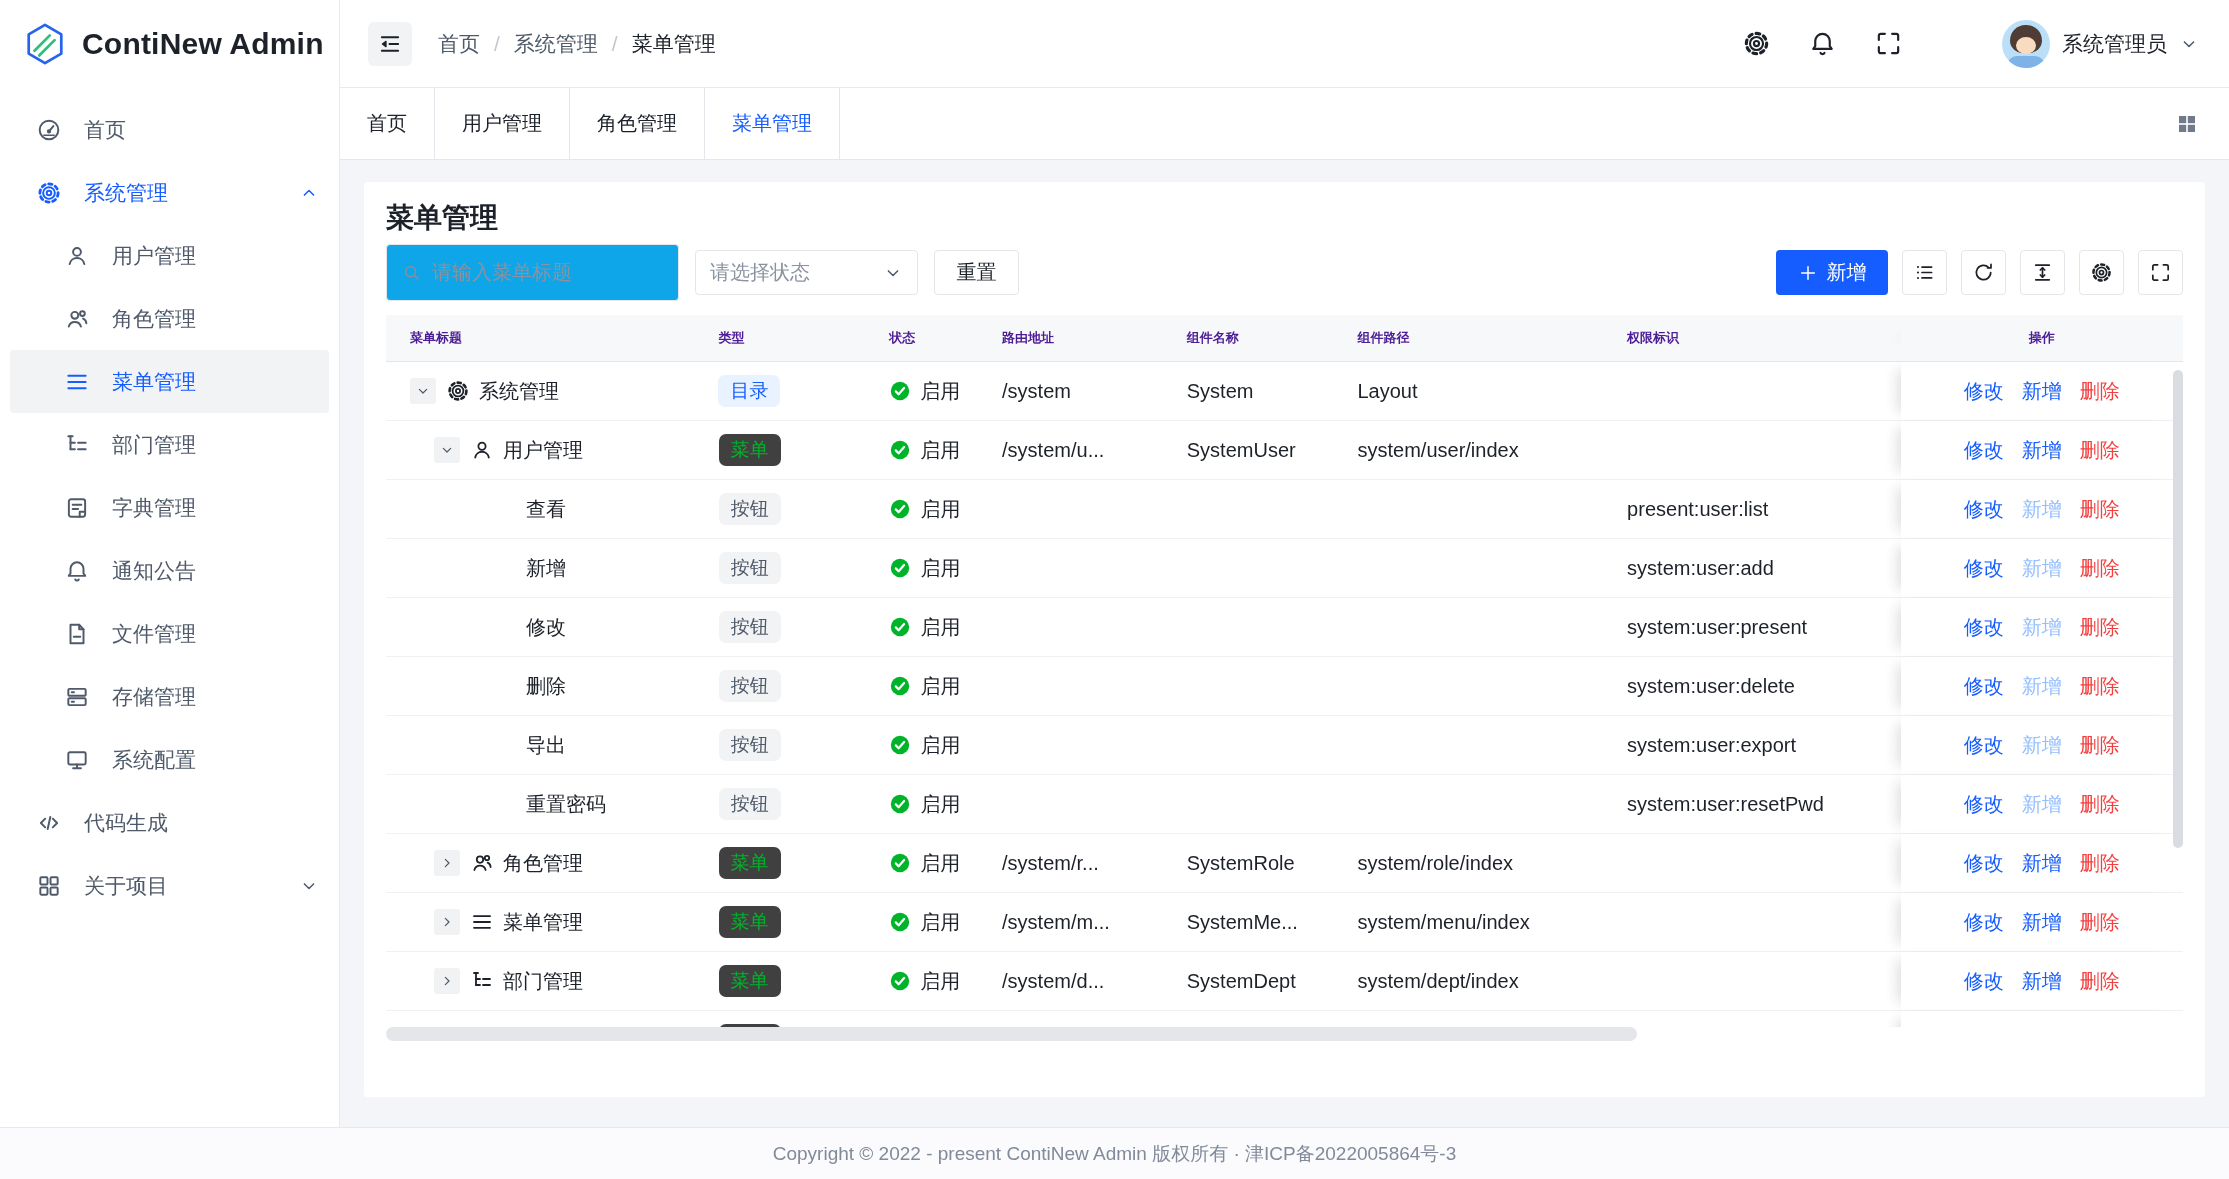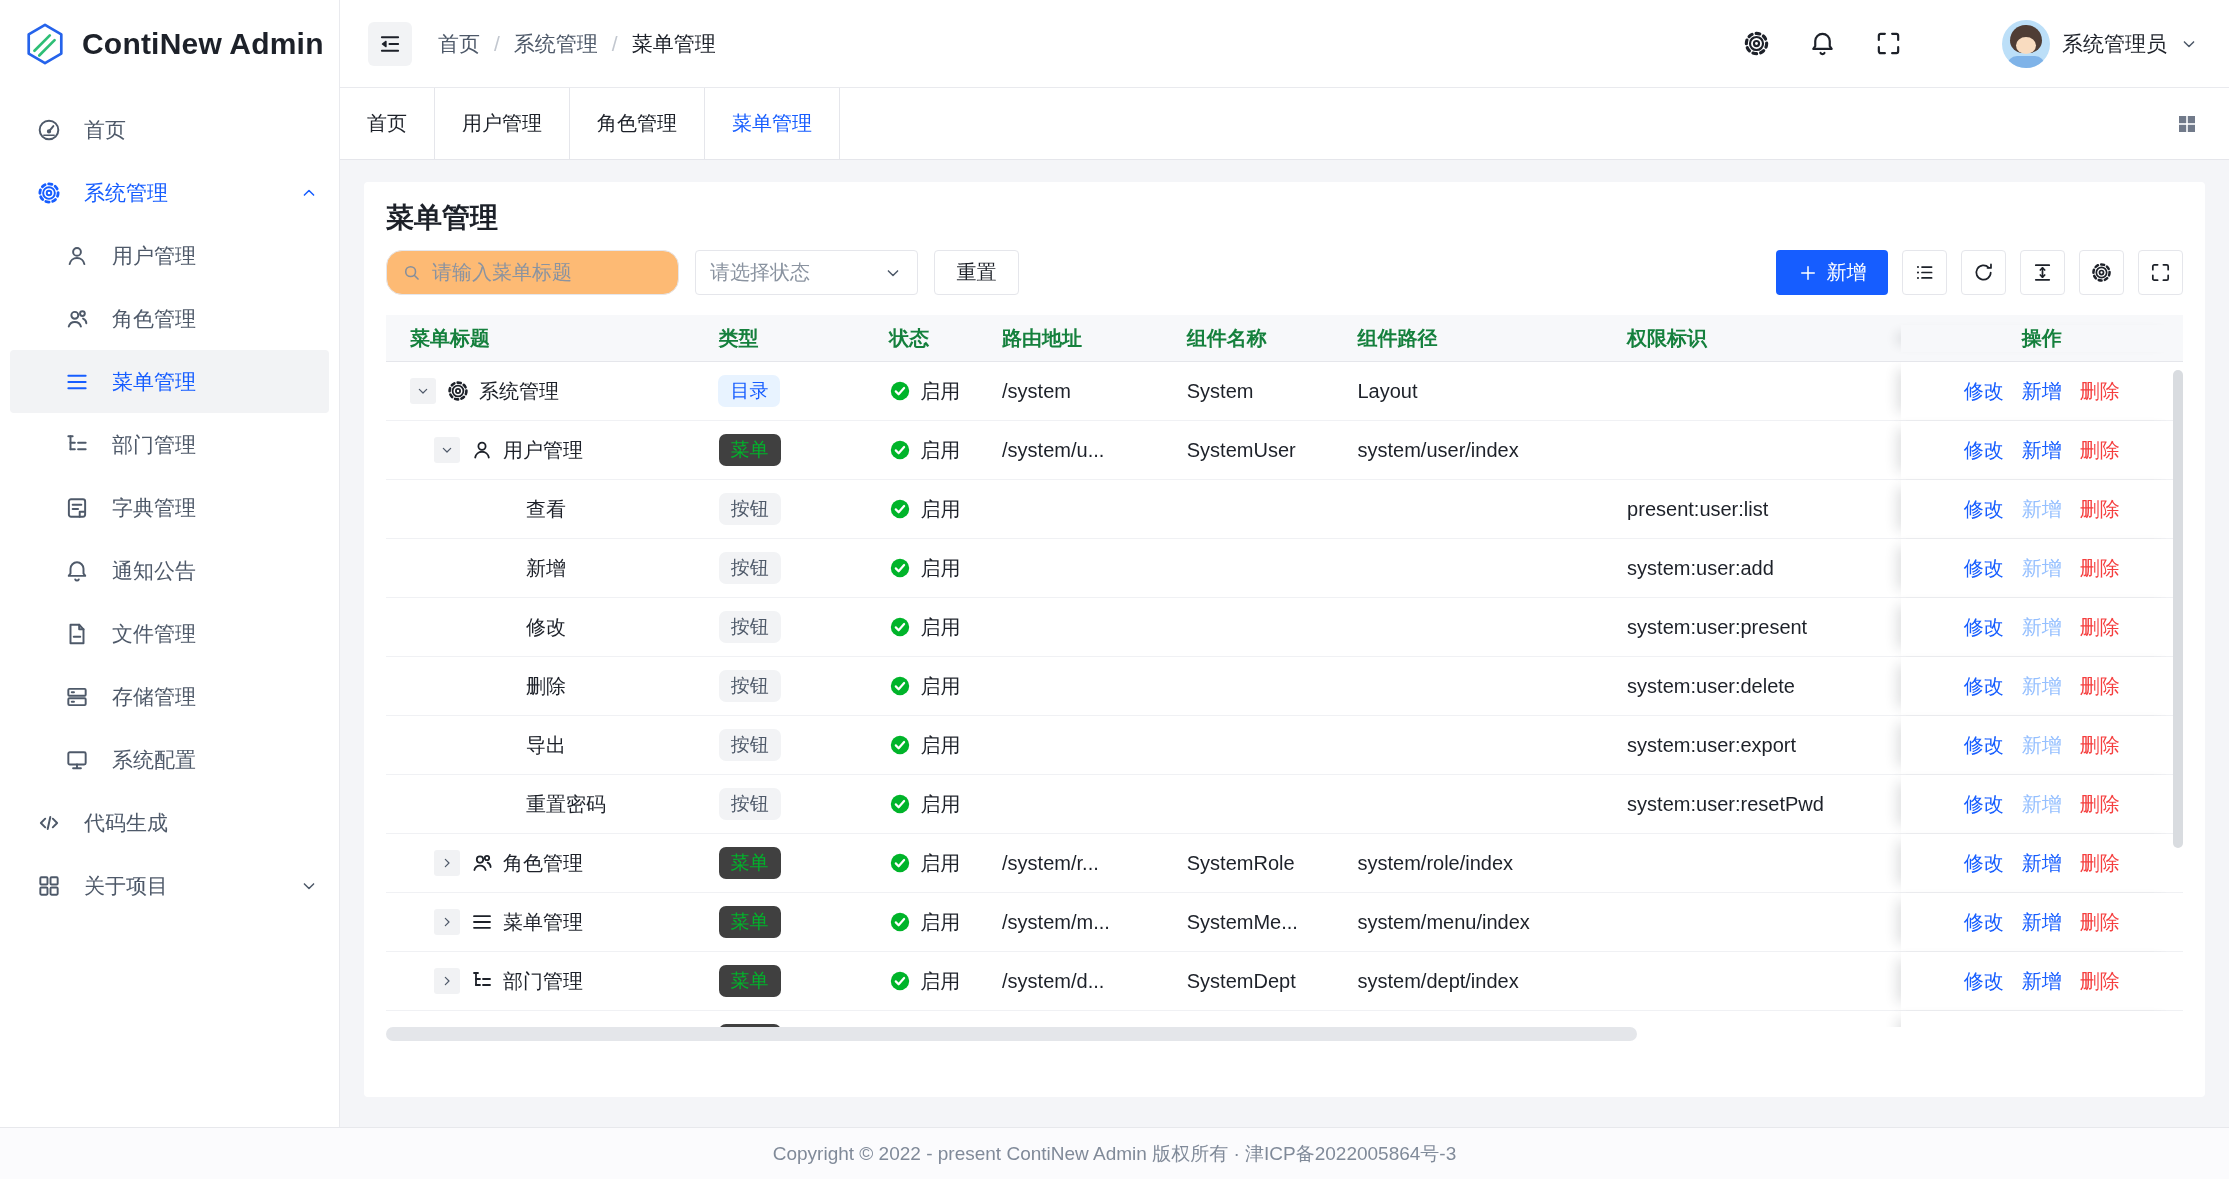--- a/index.html
+++ b/index.html
@@ -53,37 +53,37 @@
   .tab-actions { margin-left:auto; margin-right:24px; display:flex; align-items:center; }
   .tab-actions .btn { border:none; background:transparent; cursor:pointer; color:#717A8A; width:36px; height:36px; display:flex; align-items:center; justify-content:center; }
   .tab-actions svg { width:24px; height:24px; }
 
   
   .content { flex:1; background:#F4F5F8; padding:22px 24px 30px; min-height:0; }
   .card { background:#fff; border-radius:4px; height:915px; padding:16px 22px 0; }
   .page-title { font-size:28px; font-weight:600; line-height:40px; color:#1D2129; }
 
   .toolbar { margin-top:12px; height:45px; display:flex; align-items:center; gap:16px; }
-  .search-box { width:293px; height:45px; border:1px solid #E5E6EB; border-radius:16px; display:flex; align-items:center; gap:10px; padding:0 14px; background:#fdba74; }
+  .search-box { width:293px; height:57px; border:1px solid #E5E6EB; border-radius:4px; display:flex; align-items:center; gap:10px; padding:0 14px; background:#0ea5e9; }
   .search-box svg { width:21px; height:21px; color:#868F9C; flex:0 0 21px; }
   .search-box input { border:none; outline:none; font-size:20px; width:100%; font-family:inherit; color:#1D2129; background:transparent; }
   .search-box input::placeholder { color:#8A93A0; }
   .select-box { width:223px; height:45px; border:1px solid #E5E6EB; border-radius:4px; display:flex; align-items:center; padding:0 14px; background:#fff; cursor:pointer;text-align:right; }
   .select-box .val { font-size:20px; color:#8A93A0; }
   .select-box .chev { margin-left:auto; width:20px; height:20px; color:#4E5969; }
   .reset-btn { width:85px; height:45px; border:1px solid #E5E6EB; background:#fff; border-radius:4px; font-size:20px; color:#1D2129; cursor:pointer; font-family:inherit; }
   .toolbar-right { margin-left:auto; display:flex; align-items:center; gap:14px; }
   .add-btn { height:45px; width:112px; background:#165DFF; color:#fff; border:none; border-radius:4px; font-size:20px; display:flex; align-items:center; justify-content:center; gap:9px; cursor:pointer; font-family:inherit; }
   .add-btn svg { width:20px; height:20px; }
   .tool-icon-btn { width:45px; height:45px; border:1px solid #E5E6EB; background:#fff; border-radius:4px; display:flex; align-items:center; justify-content:center; color:#1D2129; cursor:pointer; }
   .tool-icon-btn svg { width:23px; height:23px; }
 
   
   .table { margin-top:20px; position:relative; }
-  .t-head { display:flex; height:47px; background:#F7F8FA; border-bottom:1px solid #E5E6EB; align-items:center; font-size:20px; font-weight:600; color:#15803d; }
+  .t-head { display:flex; height:47px; background:#F7F8FA; border-bottom:1px solid #E5E6EB; align-items:center; font-size:13px; font-weight:600; color:#4c1d95; }
   .t-cell { padding-left:24px; display:flex; align-items:center; min-width:0; overflow:hidden; white-space:nowrap; }
   .c0{width:309px;} .c1{width:171px;} .c2{width:113px;} .c3{width:185px;} .c4{width:171px;} .c5{width:270px;} .c6{width:298px;}
   .c7{width:283px; padding-left:0; justify-content:center; }
   .ops-fixed { position:relative; z-index:2; box-shadow:-12px 0 12px -8px rgba(29,33,41,.14); }
   .t-head .ops-fixed { background:#F7F8FA; }
   .t-body { height:665px; overflow:hidden; }
   .t-row { display:flex; height:59px; align-items:center; border-bottom:1px solid #F0F1F4; font-size:20px; background:#fff; }
   .t-row .ops-fixed { background:#fff; align-self:stretch; }
   .expander { width:26px; height:26px; flex:0 0 26px; border-radius:3px; background:#F1F2F4; display:flex; align-items:center; justify-content:center; color:#4E5969; margin-right:10px; cursor:pointer; }
   .expander svg { width:16px; height:16px; }

